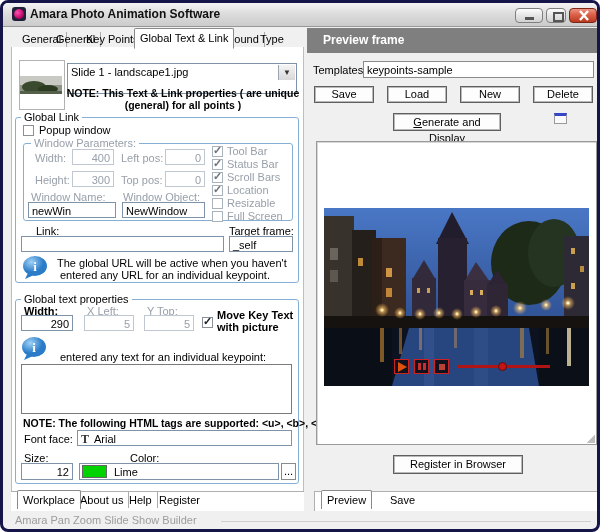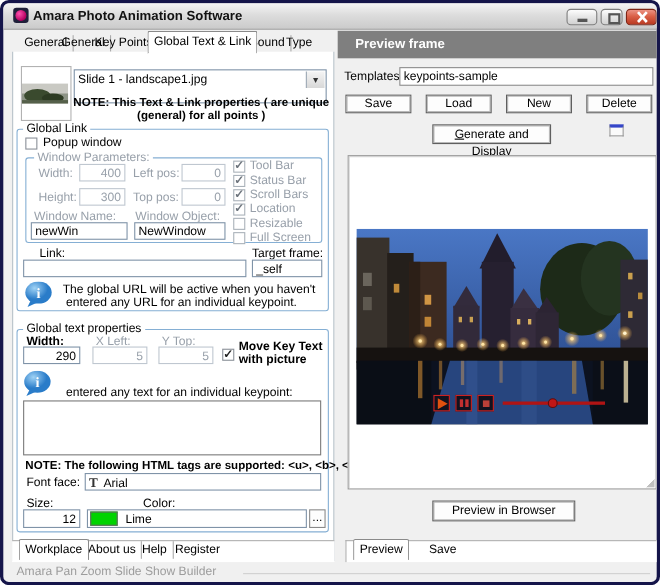--- a/index.html
+++ b/index.html
@@ -344,19 +344,19 @@
       <span class="pbtn bars" style="left:90px;top:151px;"></span>
       <span class="pbtn" style="left:110px;top:151px;">
           <span class="sq"></span>
         </span>
       <span id="seek" style="left:133px;top:157px;width:93px;"></span>
       <span id="thumbk" style="left:174px;top:154px;"></span>
     </div>
     <span style="position:absolute;right:1px;bottom:1px;width:8px;height:8px;background:linear-gradient(135deg,transparent 50%,#c0c0c0 50%);"></span>
   </div>
 
-  <div class="btn" style="left:390px;top:452px;width:130px;height:19px;line-height:17px;">Preview in Browser</div>
+  <div class="btn" style="left:390px;top:452px;width:130px;height:19px;line-height:17px;">Register in Browser</div>
 
   <div id="rbstrip"></div>
   <span class="btab active" style="left:318px;top:487px;">Preview</span>
   <span class="btab" style="left:382px;top:489px;border-right:none;">Save</span>
 
 </div>
 
 </body></html>

